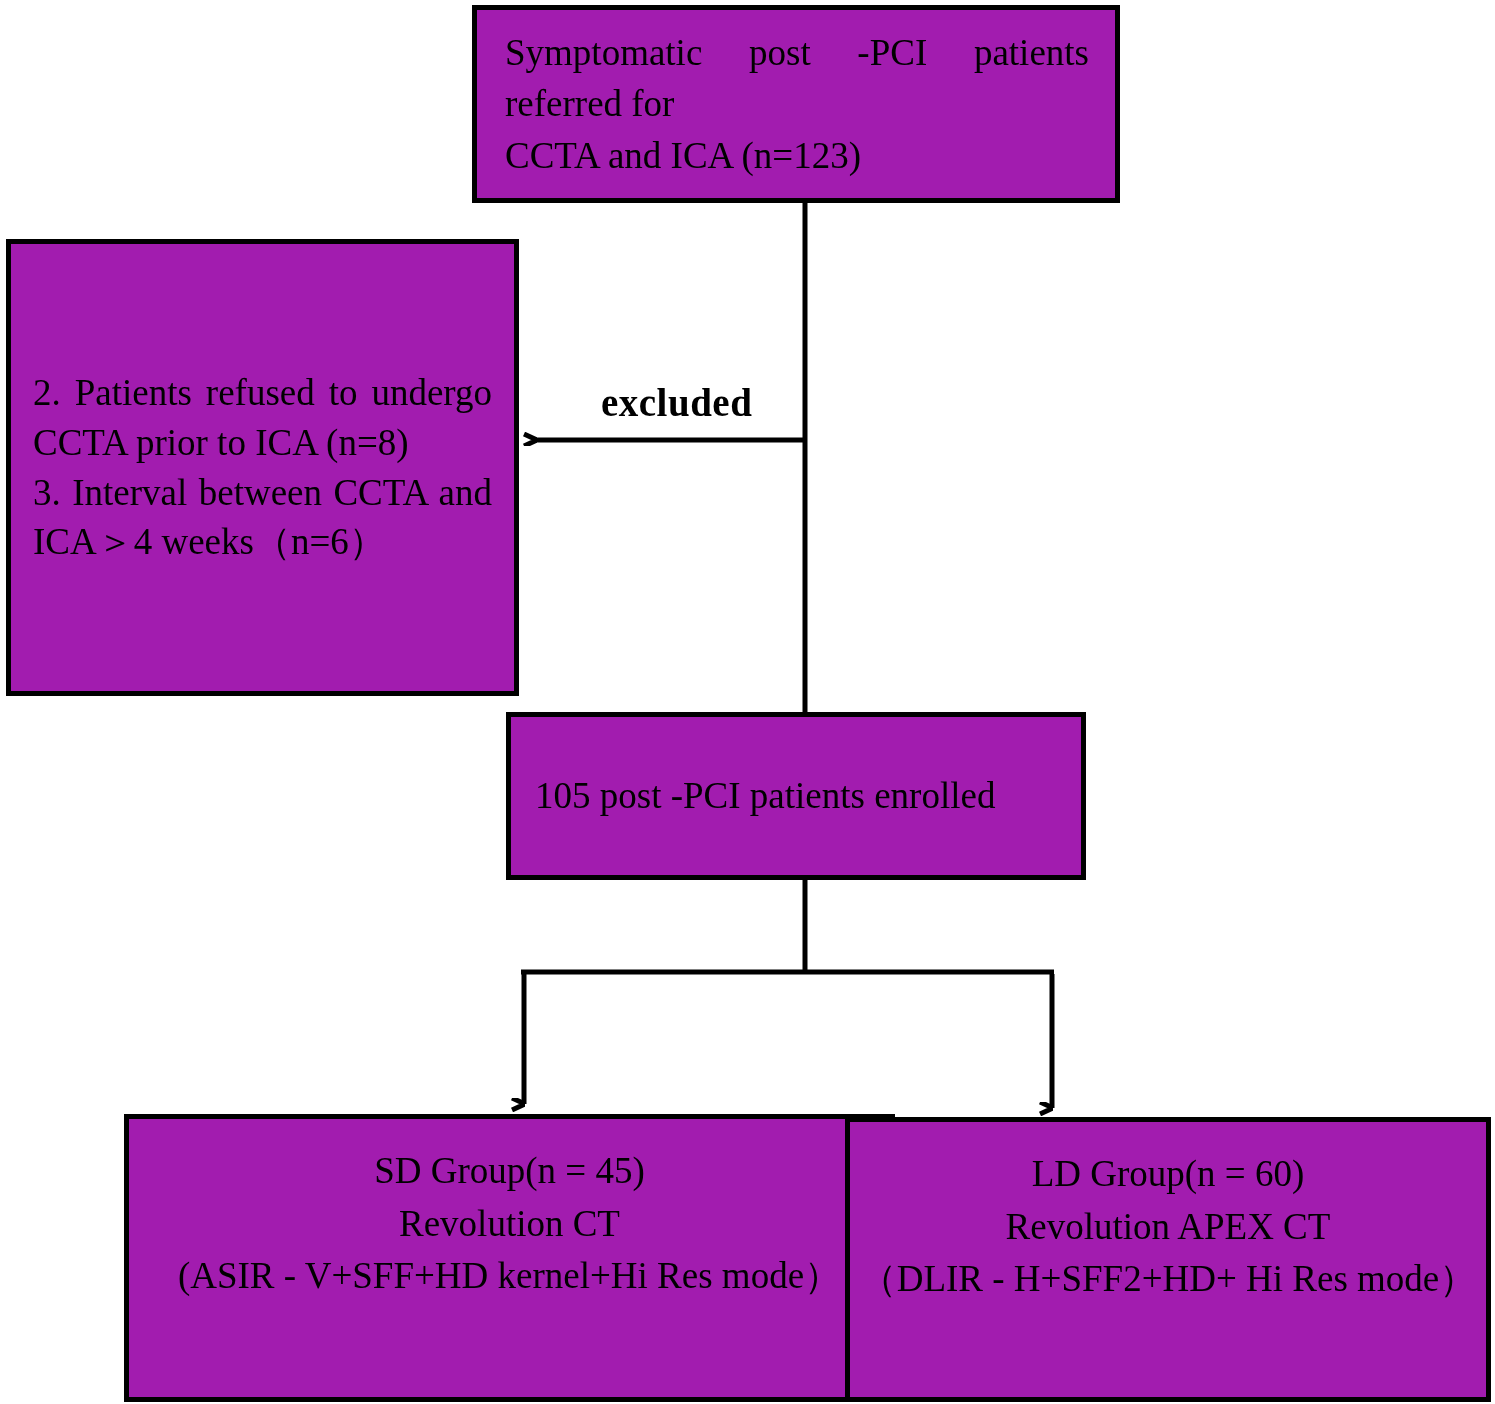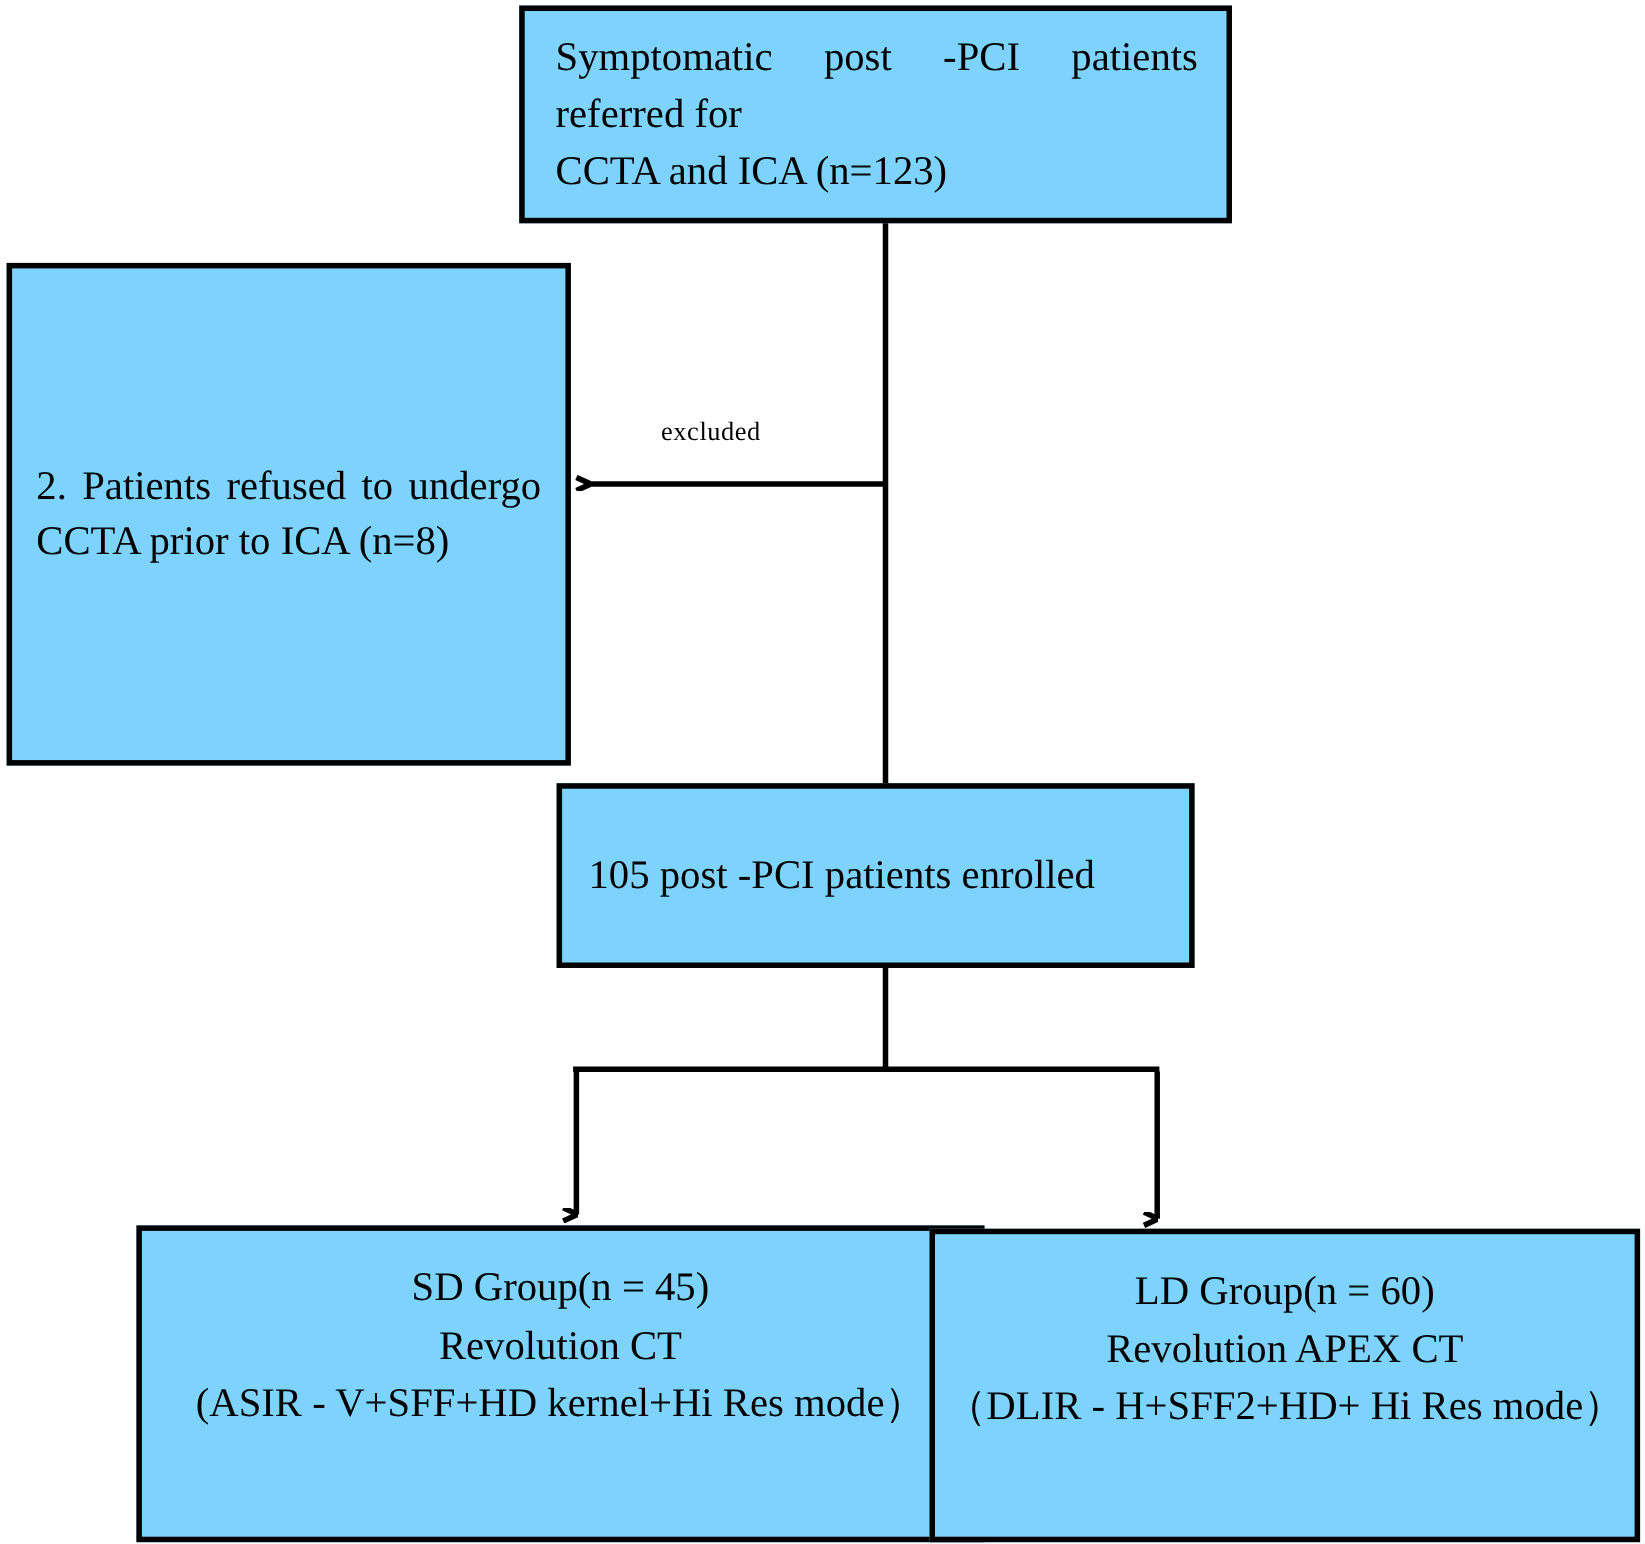--- a/index.html
+++ b/index.html
@@ -23,21 +23,21 @@
     left: 0;
     top: 0;
     width: 1495px;
     height: 1404px;
     pointer-events: none;
   }
   .node {
     position: absolute;
     box-sizing: border-box;
     border: 5px solid #000000;
-    background: #7dd3fc;
+    background: #a21caf;
     display: flex;
     flex-direction: column;
     justify-content: center;
   }
   .node-text {
     font-size: 37px;
     line-height: 1.38;
     color: #000000;
   }
 
@@ -110,22 +110,22 @@
   #node-sd-group .group-line:first-child,
   #node-ld-group .group-line:first-child {
     margin-top: 26px;
   }
 
   
   #label-excluded {
     position: absolute;
     left: 601px;
     top: 380px;
-    font-size: 24px;
-    font-weight: normal;
+    font-size: 39px;
+    font-weight: bold;
     letter-spacing: 0.5px;
     color: #000000;
   }
 </style>
 </head>
 <body>
 
 <div id="flowchart">
 
   <svg class="svg-layer" viewBox="0 0 1495 1404" width="1495" height="1404">
@@ -151,20 +151,21 @@
     <line x1="1052" y1="974" x2="1052" y2="1108" stroke="#000000" stroke-width="5" marker-end="url(#arrow-down)"></line>
   </svg>
 
   <div class="node" id="node-referred">
     <div class="node-text">Symptomatic post -PCI patients referred for</div>
     <div class="node-text">CCTA  and  ICA (n=123)</div>
   </div>
 
   <div class="node" id="node-excluded-list">
     <div class="crit">2. Patients refused to undergo CCTA prior to ICA (n=8)</div>
+    <div class="crit">3. Interval between CCTA and ICA＞4 weeks（n=6）</div>
   </div>
 
   <div id="label-excluded">excluded</div>
 
   <div class="node" id="node-enrolled">
     <div class="node-text">105   post -PCI patients enrolled</div>
   </div>
 
   <div class="node" id="node-sd-group">
     <div class="group-line">SD Group(n = 45)</div>

